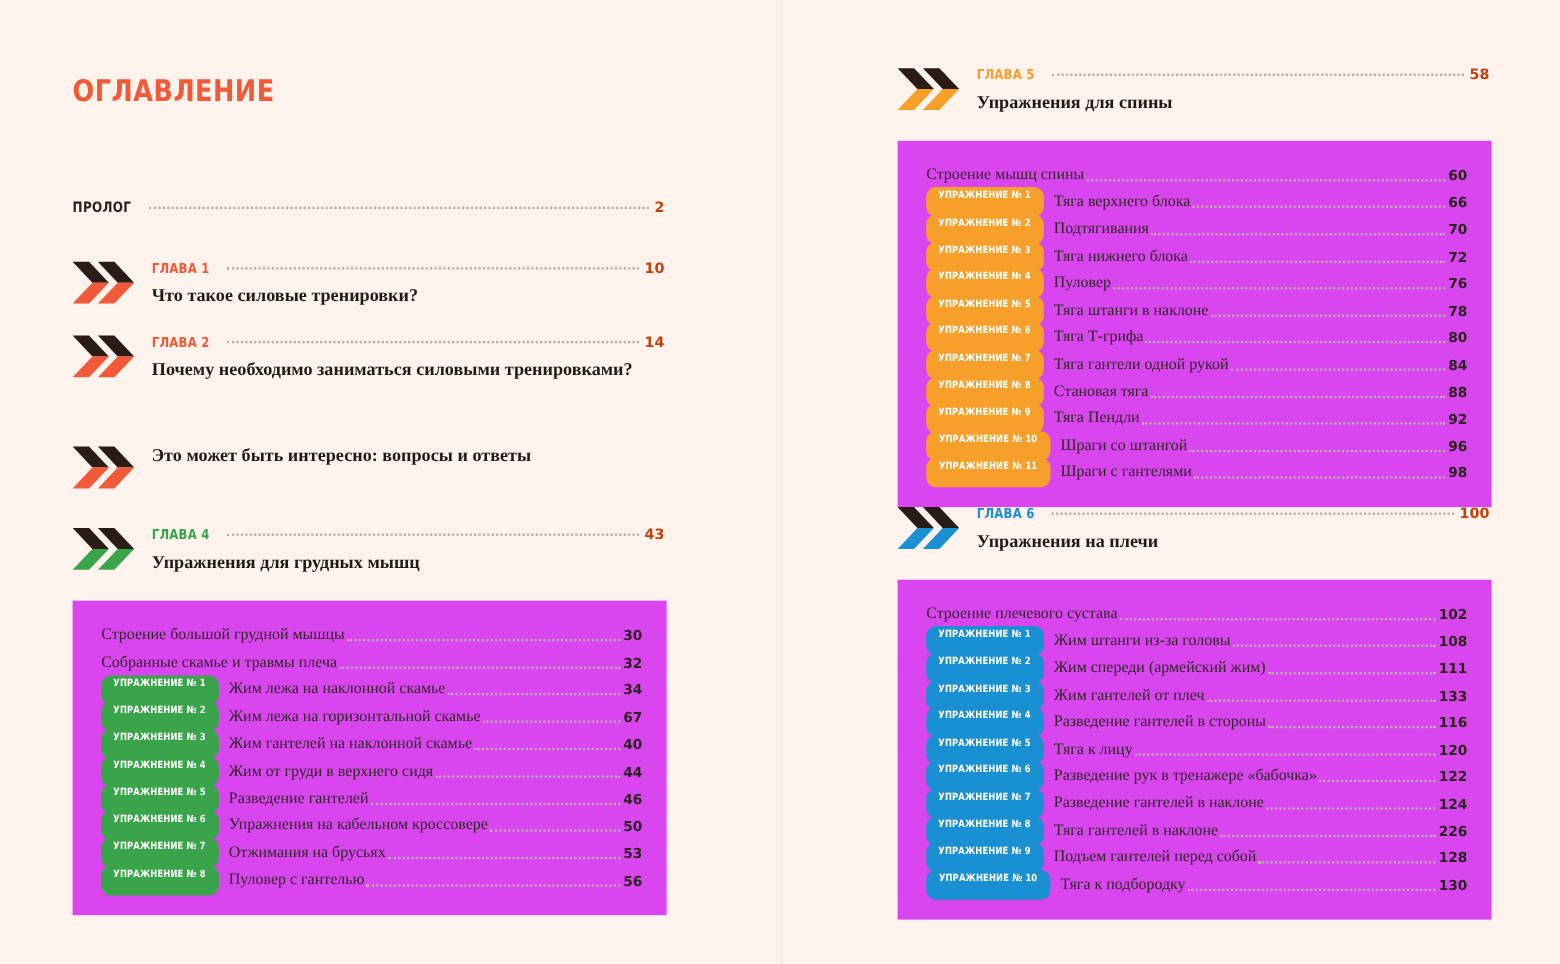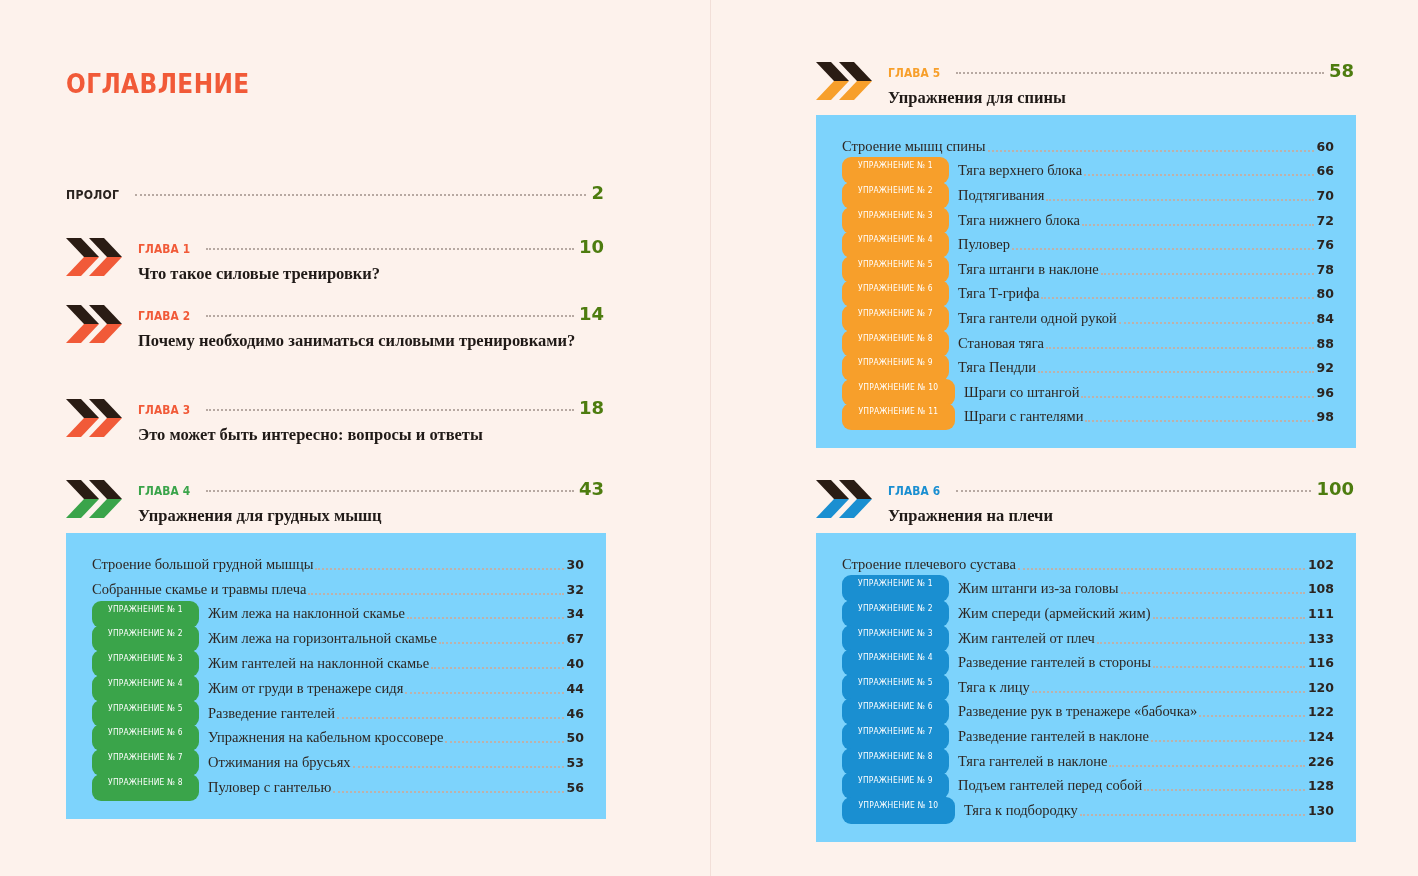--- a/index.html
+++ b/index.html
@@ -84,22 +84,22 @@
     margin: 0 5px 0 6px;
     height: 1px;
     position: relative;
     top: -3px;
     border-bottom: 2px dotted #b7a9a2;
     min-width: 10px;
   }
   .pagenum {
     font-family: "DejaVu Sans", sans-serif;
     font-weight: bold;
-    font-size: 18px;
-    color: #4d7c0f;
+    font-size: 13px;
+    color: #c2410c;
     white-space: nowrap;
     text-align: center;
   }
 
   
   .chapter {
     position: absolute;
     left: 0;
     width: 540px;
   }
@@ -137,22 +137,22 @@
     font-family: "Liberation Serif", serif;
     font-weight: bold;
     font-size: 16.5px;
     color: #201a17;
     margin-top: 7px;
     white-space: nowrap;
   }
 
   
   .panel {
-    background: #7dd3fc;
-    margin-top: 7px;
+    background: #d946ef;
+    margin-top: 22px;
     padding: 19px 22px 19px 26px;
     box-sizing: border-box;
     width: 540px;
   }
 
   .entry {
     display: flex;
     align-items: center;
     height: 24.6px;
   }
@@ -161,21 +161,21 @@
   }
 
   .badge {
     display: inline-block;
     box-sizing: border-box;
     height: 27px;
     line-height: 17px;
     border-radius: 9px;
     color: #ffffff;
     font-family: "DejaVu Sans", sans-serif;
-    font-weight: normal;
+    font-weight: bold;
     font-size: 9px;
     letter-spacing: 0.2px;
     text-align: center;
     padding: 0 3px;
     white-space: nowrap;
     flex: 0 0 auto;
     margin-right: 9px;
     overflow: hidden;
   }
   .badge span {
@@ -266,25 +266,20 @@
       </div>
       <div class="chapter" style="top: 397px;">
         <div class="chapter-head">
           <svg class="chev" viewBox="0 0 58 42" width="58" height="42">
             <path d="M0 2 L15 2 L33 21 L18 21 Z" fill="#2a1c14"></path>
             <path d="M18 21 L33 21 L15 40 L0 40 Z" fill="#f15a38"></path>
             <path d="M23 2 L38 2 L56 21 L41 21 Z" fill="#2a1c14"></path>
             <path d="M41 21 L56 21 L38 40 L23 40 Z" fill="#f15a38"></path>
           </svg>
           <div class="chapter-texts">
-            <div class="chapter-line">
-              <span class="chapter-label" style="color: rgb(241, 90, 56);">ГЛАВА 3</span>
-              <span class="leader"></span>
-              <span class="pagenum">18</span>
-            </div>
             <div class="chapter-title">Это может быть интересно: вопросы и ответы</div>
           </div>
         </div>
       </div>
       <div class="chapter" style="top: 478px;">
         <div class="chapter-head">
           <svg class="chev" viewBox="0 0 58 42" width="58" height="42">
             <path d="M0 2 L15 2 L33 21 L18 21 Z" fill="#2a1c14"></path>
             <path d="M18 21 L33 21 L15 40 L0 40 Z" fill="#3aa44a"></path>
             <path d="M23 2 L38 2 L56 21 L41 21 Z" fill="#2a1c14"></path>
@@ -323,21 +318,21 @@
             <span class="entry-page">67</span>
           </div>
           <div class="entry" style="height: 24.8px;">
             <span class="badge w-normal" style="background: rgb(58, 164, 74);"><span>УПРАЖНЕНИЕ № 3</span></span>
             <span class="entry-text">Жим гантелей на наклонной скамье</span>
             <span class="entry-leader"></span>
             <span class="entry-page">40</span>
           </div>
           <div class="entry" style="height: 24.8px;">
             <span class="badge w-normal" style="background: rgb(58, 164, 74);"><span>УПРАЖНЕНИЕ № 4</span></span>
-            <span class="entry-text">Жим от груди в тренажере сидя</span>
+            <span class="entry-text">Жим от груди в верхнего сидя</span>
             <span class="entry-leader"></span>
             <span class="entry-page">44</span>
           </div>
           <div class="entry" style="height: 24.8px;">
             <span class="badge w-normal" style="background: rgb(58, 164, 74);"><span>УПРАЖНЕНИЕ № 5</span></span>
             <span class="entry-text">Разведение гантелей</span>
             <span class="entry-leader"></span>
             <span class="entry-page">46</span>
           </div>
           <div class="entry" style="height: 24.8px;">
@@ -446,21 +441,21 @@
             <span class="entry-page">96</span>
           </div>
           <div class="entry">
             <span class="badge w-wide" style="background: rgb(247, 159, 43);"><span>УПРАЖНЕНИЕ № 11</span></span>
             <span class="entry-text">Шраги с гантелями</span>
             <span class="entry-leader"></span>
             <span class="entry-page">98</span>
           </div>
         </div>
       </div>
-      <div class="chapter" style="top: 478px;">
+      <div class="chapter" style="top: 459px;">
         <div class="chapter-head">
           <svg class="chev" viewBox="0 0 58 42" width="58" height="42">
             <path d="M0 2 L15 2 L33 21 L18 21 Z" fill="#2a1c14"></path>
             <path d="M18 21 L33 21 L15 40 L0 40 Z" fill="#1a8fd1"></path>
             <path d="M23 2 L38 2 L56 21 L41 21 Z" fill="#2a1c14"></path>
             <path d="M41 21 L56 21 L38 40 L23 40 Z" fill="#1a8fd1"></path>
           </svg>
           <div class="chapter-texts">
             <div class="chapter-line">
               <span class="chapter-label" style="color: rgb(26, 143, 209);">ГЛАВА 6</span>

